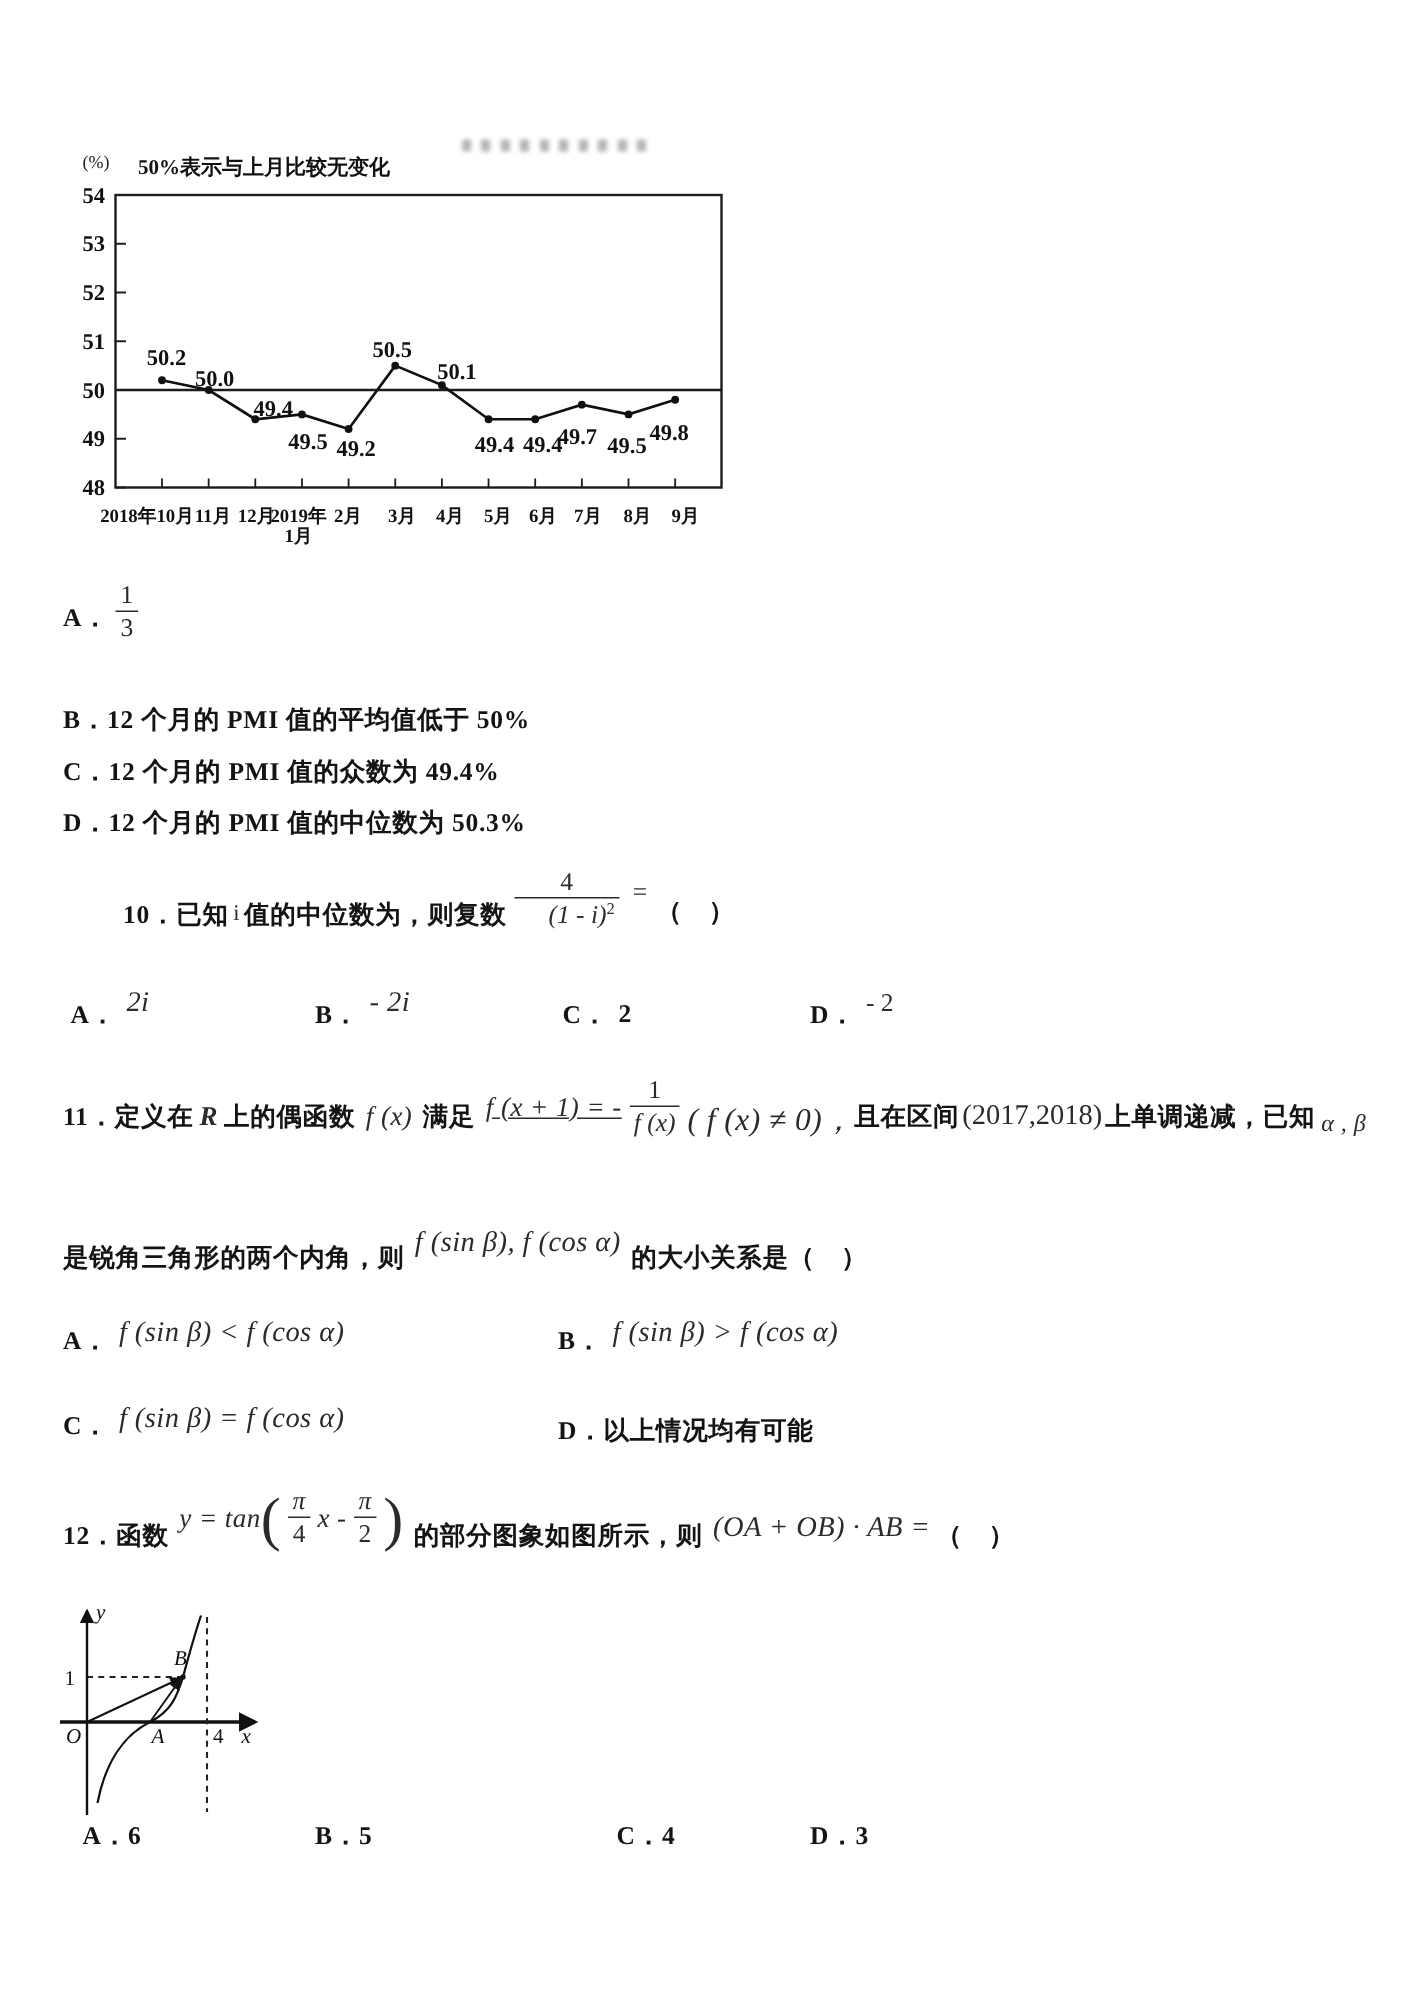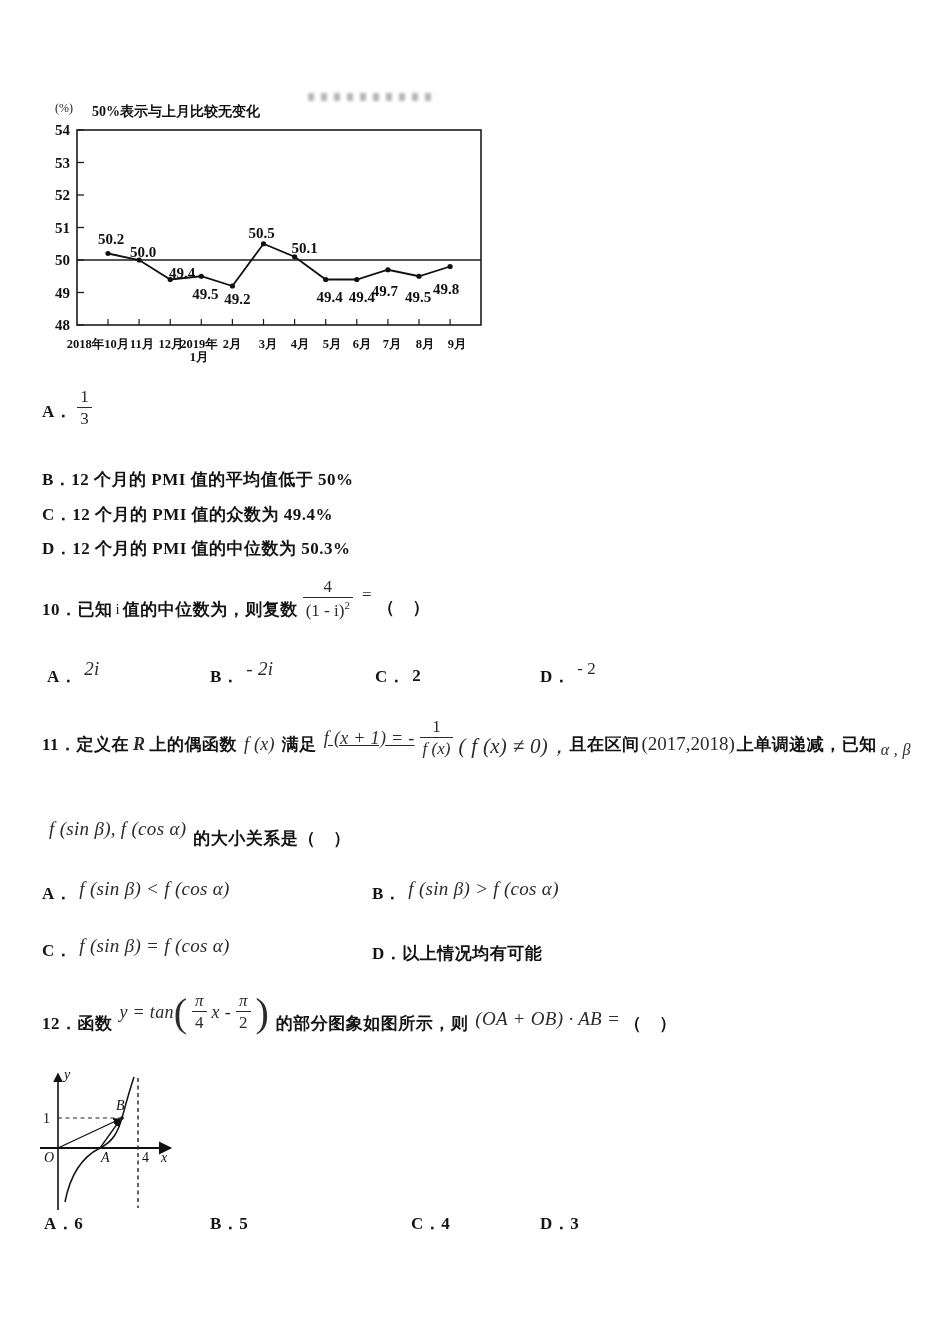--- a/index.html
+++ b/index.html
@@ -122,26 +122,26 @@
   <span class="cn">B．12 个月的 PMI 值的平均值低于 50%</span>
 </div>
 <div class="line" style="left:42px;top:503px;">
   <span class="cn">C．12 个月的 PMI 值的众数为 49.4%</span>
 </div>
 <div class="line" style="left:42px;top:537px;">
   <span class="cn">D．12 个月的 PMI 值的中位数为 50.3%</span>
 </div>
 
 <div class="line" style="left:42px;top:576px;height:54px;">
-  <span class="cn" style="position:relative;top:6px;">10．已知</span>
+  <span class="cn" style="position:relative;top:6px;margin-left:40px;">10．已知</span>
   <span class="mathup lowered" style="font-size:15px;margin:0 3px;">i</span>
   <span class="cn" style="position:relative;top:6px;">值的中位数为，则复数</span>
   <span class="frac" style="font-style:normal;position:relative;top:-4px;">
     <span class="num">4</span>
-    <span class="den"><span style="">(1 - i)</span><sup>2</sup></span>
+    <span class="den"><span style="font-style:italic;margin-left:20px;">(1 - i)</span><sup>2</sup></span>
   </span>
   <span class="mathup" style="position:relative;top:-8px;margin-left:4px;">=</span>
   <span class="cn" style="position:relative;top:4px;margin-left:6px;">（　）</span>
 </div>
 <div class="line" style="left:47px;top:658px;height:36px;">
   <span class="cn">A．</span>
   <span class="math big raised gap-l">2i</span>
 </div>
 <div class="line" style="left:210px;top:658px;height:36px;">
   <span class="cn">B．</span>
@@ -167,20 +167,21 @@
     <span class="num" style="font-style:normal;">1</span>
     <span class="den">f (x)</span>
   </span>
   <span class="math" style="font-size:21px;position:relative;top:2px;">( f (x) ≠ 0)，</span>
   <span class="cn">且在区间</span>
   <span class="mathup big" style="margin:4px 2px;">(2017,2018)</span>
   <span class="cn">上单调递减，已知</span>
   <span class="math lowered" style="font-size:16px;margin-left:4px;">α , β</span>
 </div>
 <div class="line" style="left:42px;top:818px;height:40px;">
+  <span class="cn">是锐角三角形的两个内角，则</span>
   <span class="math big gap-l gap-r" style="position:relative;top:-9px;">f (sin β), f (cos α)</span>
   <span class="cn">的大小关系是（　）</span>
 </div>
 <div class="line" style="left:42px;top:870px;height:38px;">
   <span class="cn" style="position:relative;top:4px;">A．</span>
   <span class="math big gap-l">f (sin β) &lt; f (cos α)</span>
 </div>
 <div class="line" style="left:372px;top:870px;height:38px;">
   <span class="cn" style="position:relative;top:4px;">B．</span>
   <span class="math big gap-l">f (sin β) &gt; f (cos α)</span>
@@ -233,21 +234,21 @@
 
   <text x="34" y="17" class="fi">y</text>
   <text x="131" y="100" class="fi">x</text>
   <text x="14" y="100" class="fi">O</text>
   <text x="13" y="61" class="fn">1</text>
   <text x="71" y="100" class="fi">A</text>
   <text x="86" y="48" class="fi">B</text>
   <text x="112" y="100" class="fn">4</text>
 </svg>
 
-<div class="line" style="left:44px;top:1212px;justify-content:flex-end;">
+<div class="line" style="left:55px;top:1212px;justify-content:flex-end;">
   <span class="cn">A．6</span>
 </div>
 <div class="line" style="left:210px;top:1212px;">
   <span class="cn">B．5</span>
 </div>
 <div class="line" style="left:375px;top:1212px;margin-left:36px;">
   <span class="cn">C．4</span>
 </div>
 <div class="line" style="left:540px;top:1212px;">
   <span class="cn">D．3</span>

